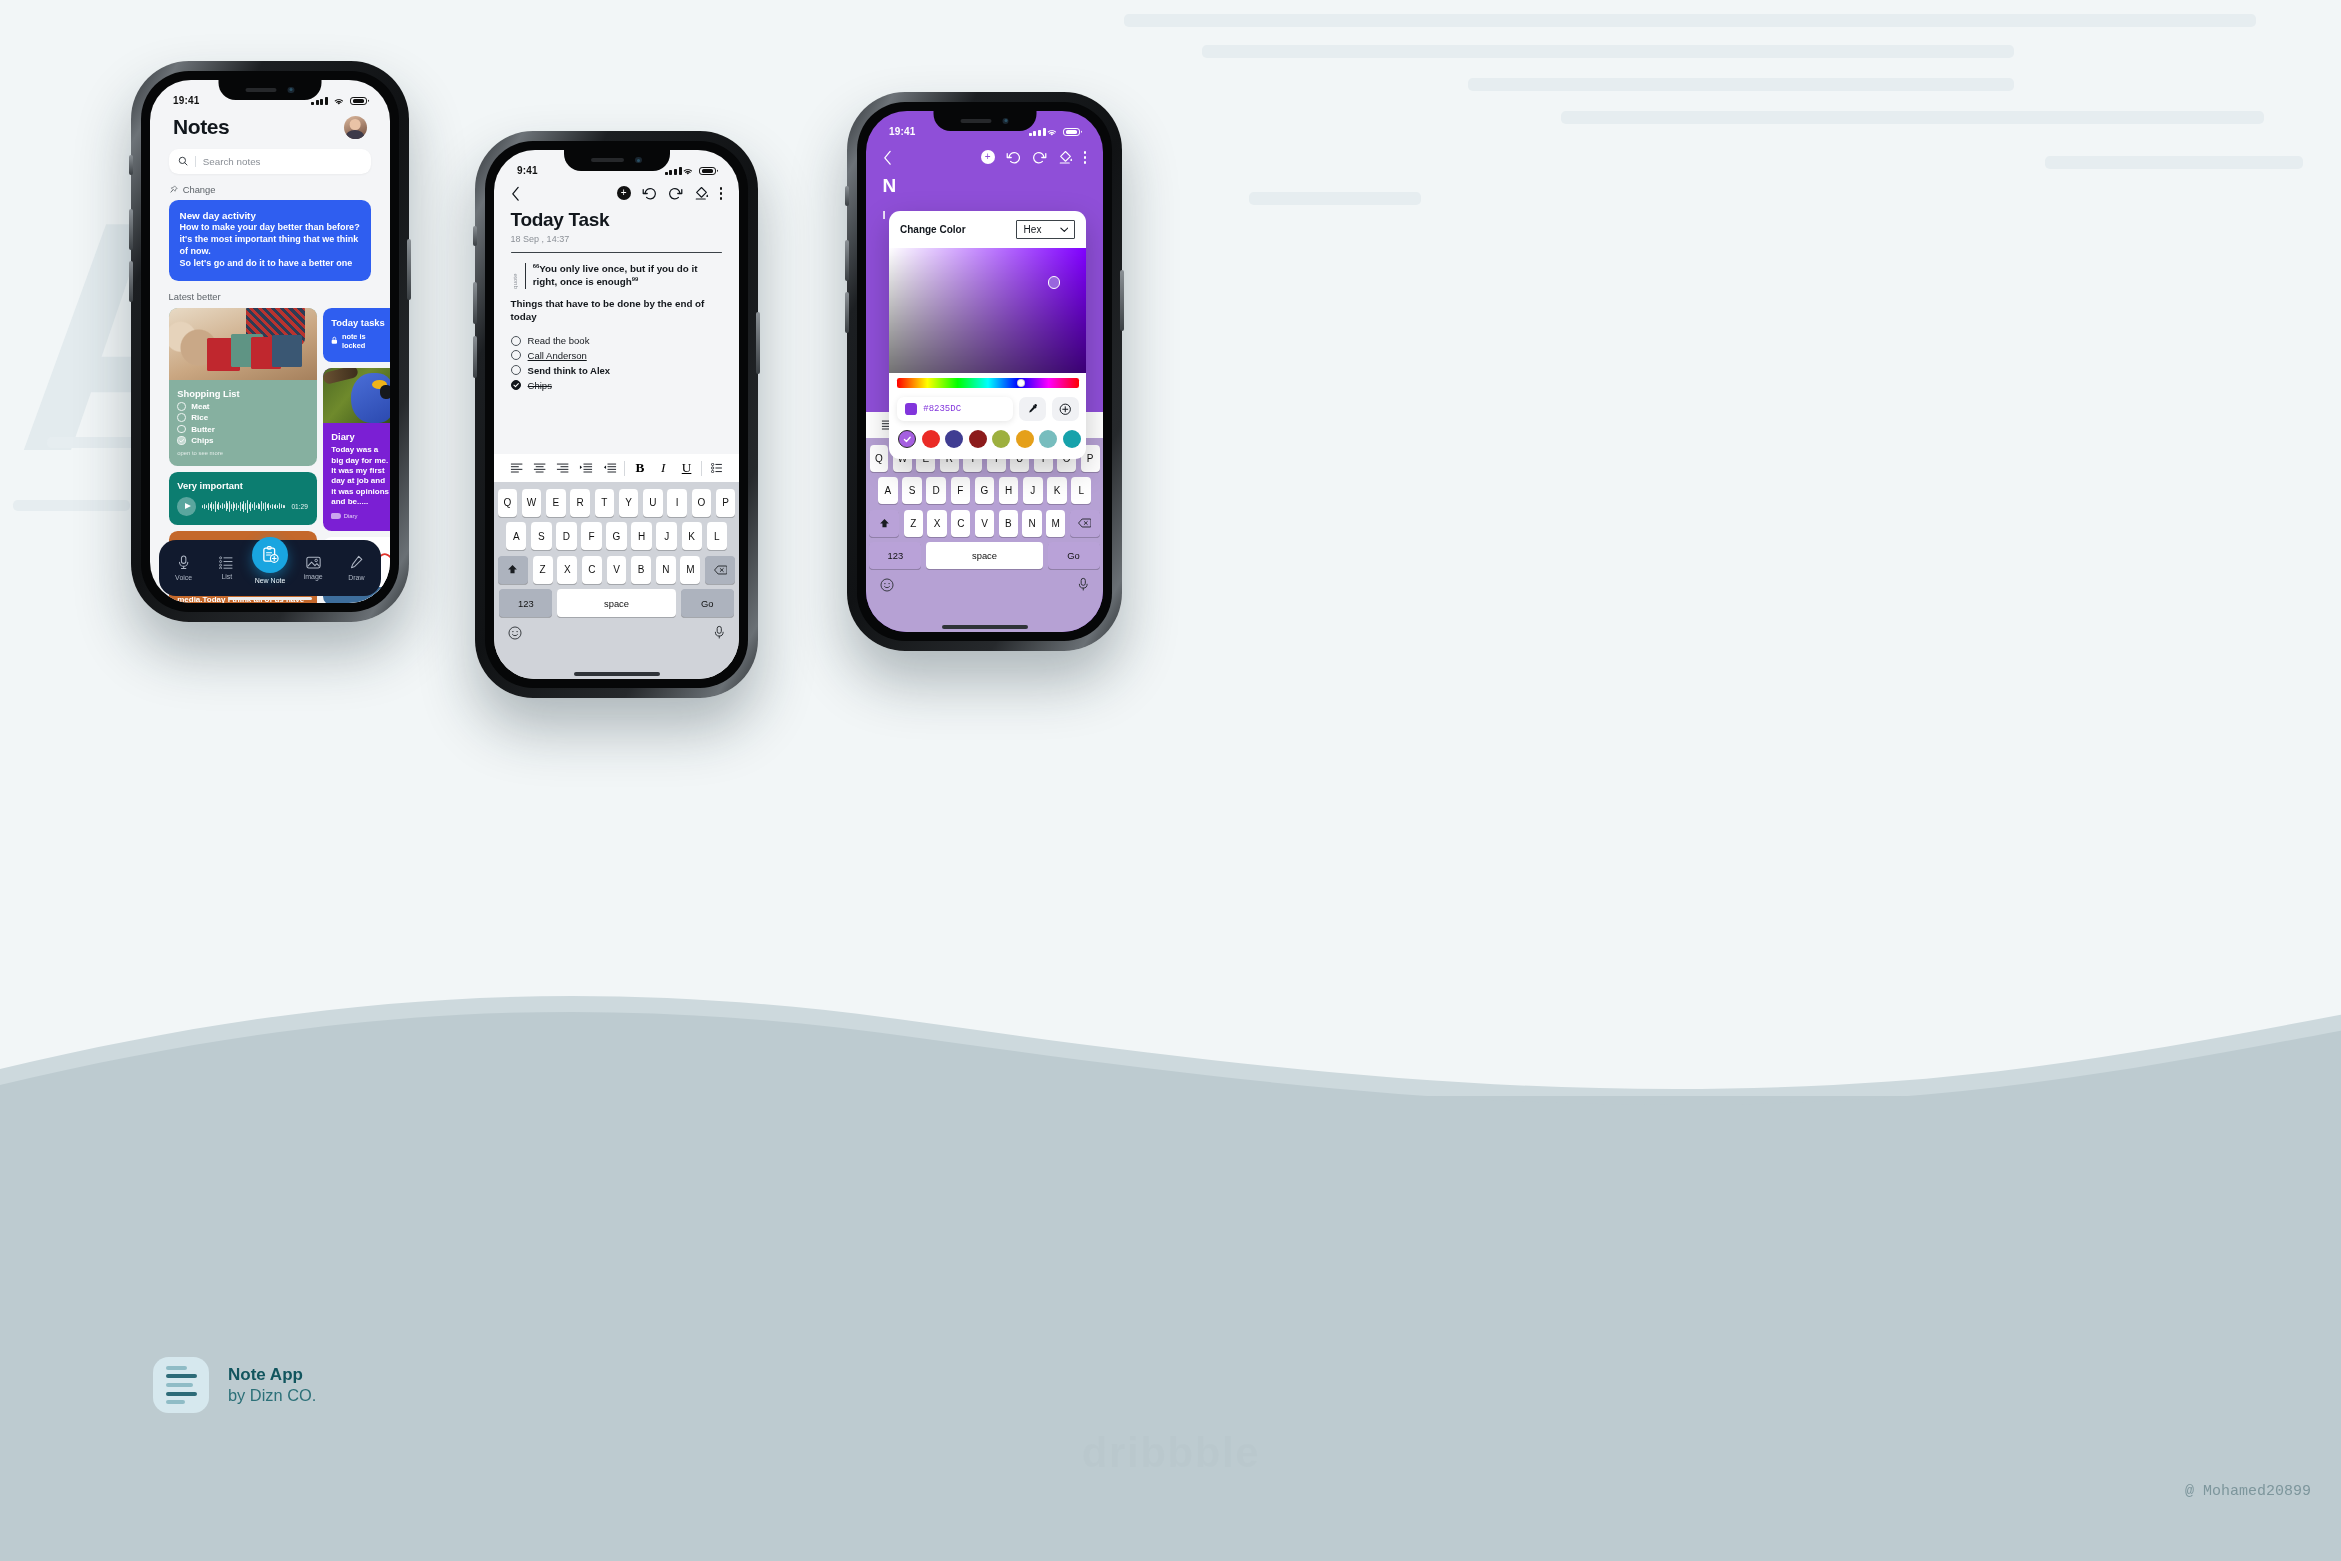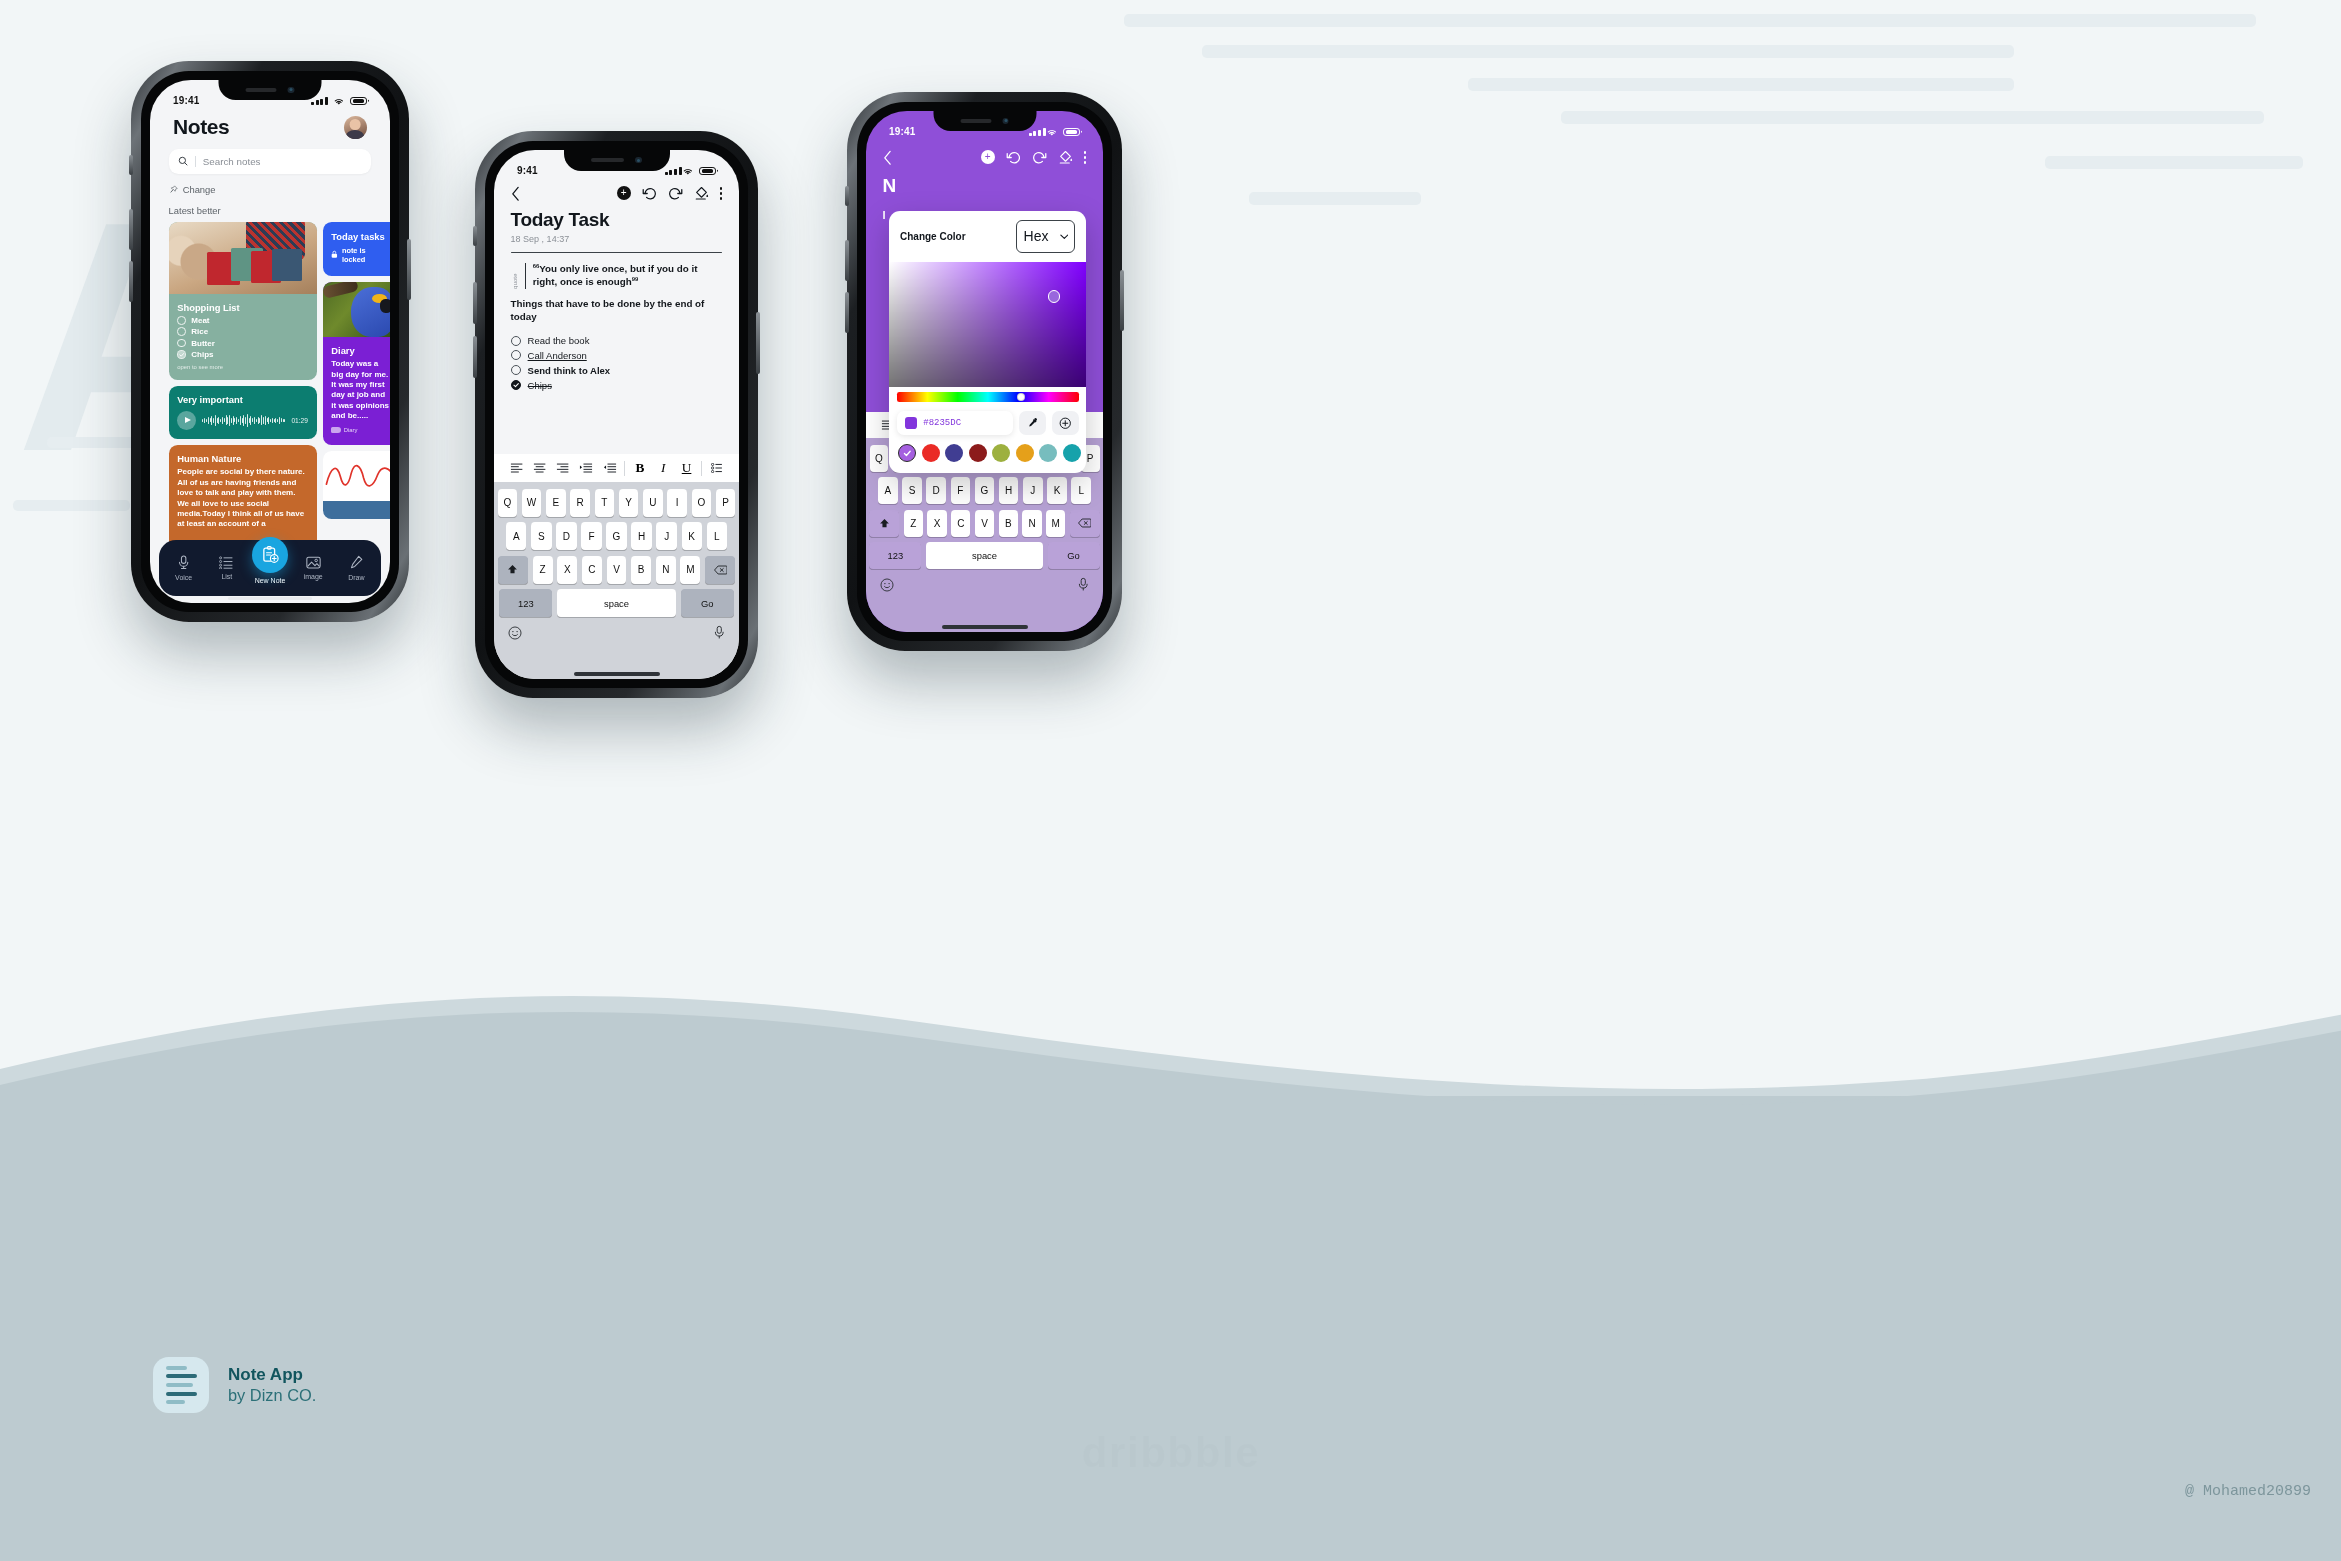--- a/index.html
+++ b/index.html
@@ -200,23 +200,23 @@
   #p3 .bars i:nth-child(3){height:6.2px}#p3 .bars i:nth-child(4){height:7.8px}
   #p3 .batt{ width:17px;height:8.6px;margin-left:5.5px; }
   #p3 .editor-top { color:#fff; }
   #p3 .dotplus { background:#fff; color:#8f4fd8; }
   #p3 .kebab i { background:#fff; }
   #p3 .note-title { color:#fff; }
   .cpanel { position:absolute; left:23.4px; right:17px; top:100px; background:#fff;
      border-radius:11px; box-shadow:0 11px 31px rgba(0,0,0,.22); z-index:25; overflow:hidden;}
   .cphead { display:flex; align-items:center; justify-content:space-between; padding:9.4px 11px; }
   .cphead h4 { font-size:10px; font-weight:bold; color:#11161c; }
-  .hexsel { border:1.1px solid #3b4248; border-radius:6px; height:33px; width:59px;
+  .hexsel { border:1.1px solid #3b4248; border-radius:1px; height:19px; width:59px;
      display:flex; align-items:center; justify-content:space-between; padding:0 6.2px;
-     font-size:14px; color:#11161c; }
+     font-size:10px; color:#11161c; }
   .satbox { height:125px; position:relative;
      background:
        linear-gradient(to top, rgba(0,0,0,.55), rgba(0,0,0,0)),
        linear-gradient(to right, #ffffff, #8000ff);
   }
   .satdot { position:absolute; width:12.5px;height:12.5px;border-radius:50%;
      border:1.7px solid #fff; right:26px; top:28px; background:#9966dd; }
   .huebar { height:10px; margin:4.7px 7.8px 0 7.8px; border-radius:2.3px;
      background:linear-gradient(to right,#ff0000,#ffff00,#00ff00,#00ffff,#0000ff,#ff00ff,#ff0000);
      position:relative; }
@@ -316,20 +316,26 @@
         <span class="search-ph">Search notes</span>
       </div>
 
       <div class="sectlabel">
         <svg width="9.4" height="9.4" viewBox="0 0 16 16">
           <path d="M9.5 1.5 14 6l-2.4.7-1.1 4-3-3L3 12.5l3.8-4.5-3-3 4-1.1z" fill="none" stroke="#5d6369" stroke-width="1.1" stroke-linejoin="round"></path>
         </svg>
         <span>Change</span>
       </div>
 
+      <div class="pin-card">
+        <h4>New day activity</h4>
+        <p style="white-space:pre-line;">How to make your day better than before?
+it's the most important thing that we think of now.
+So let's go and do it to have a better one</p>
+      </div>
 
       <div class="sectlabel">Latest better</div>
 
       <div class="grid">
         <div class="col">
 
           <div class="card" style="background:#86b0a0;">
             <div class="photo shop">
               <div class="shirt"></div>
               <div class="bagr" style="left:26%;top:42%;width:22%;height:46%;"></div>

